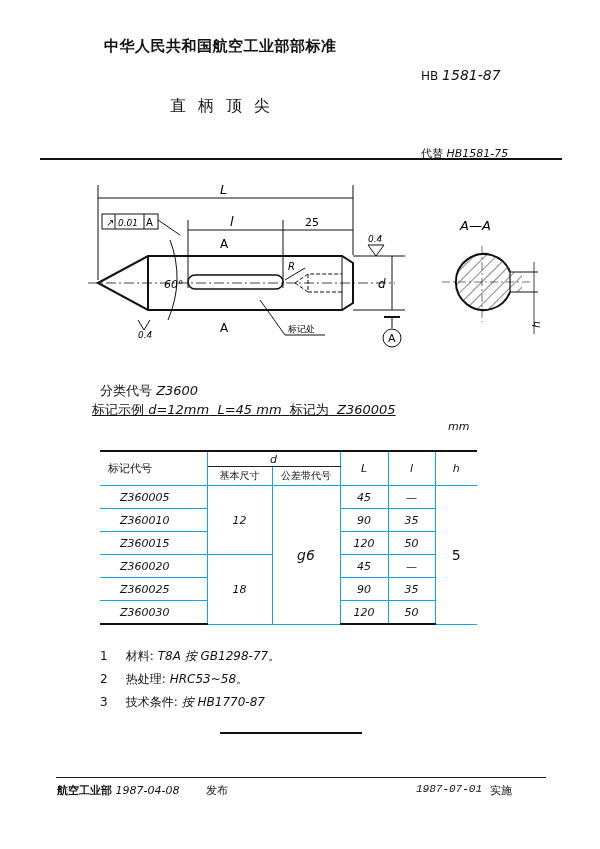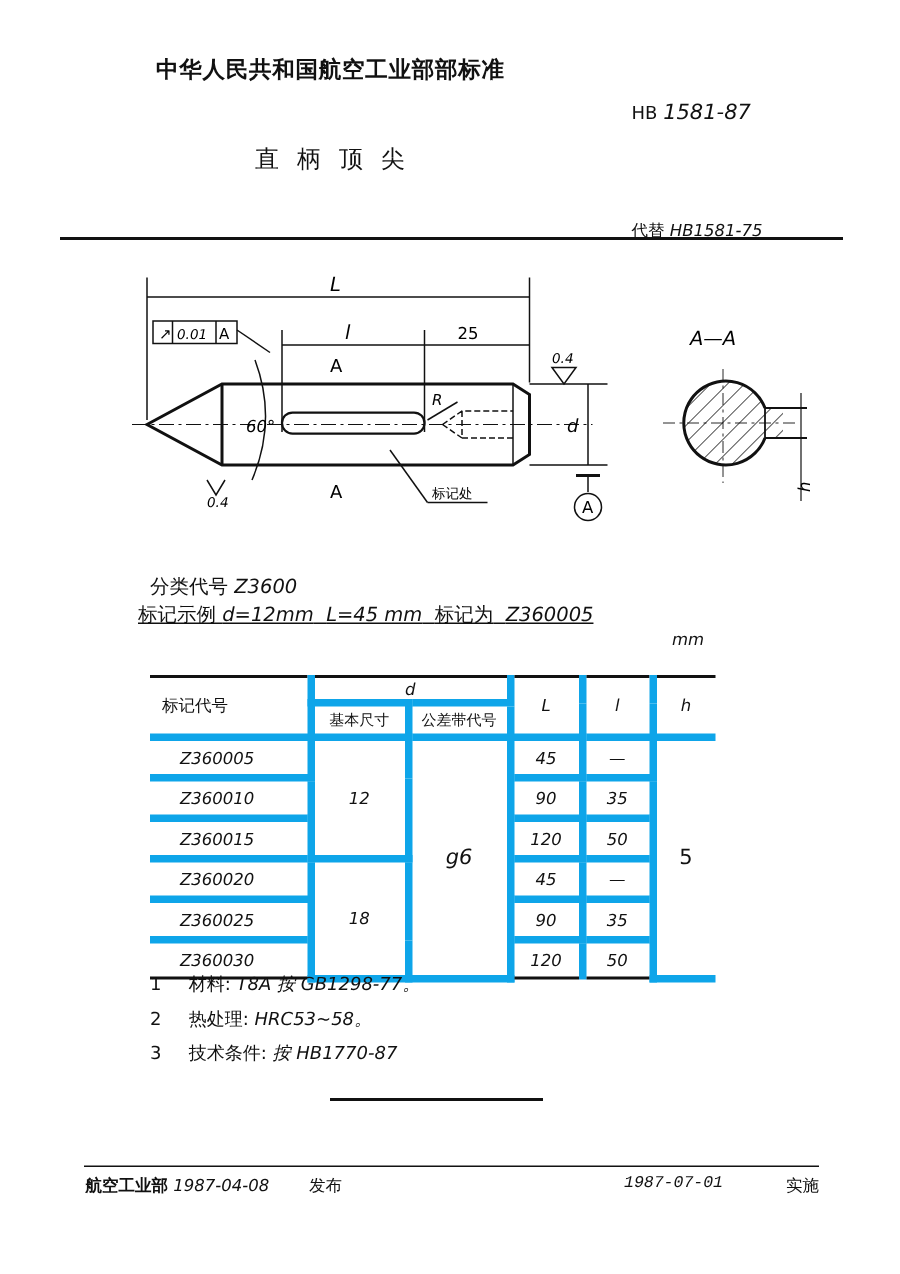--- a/index.html
+++ b/index.html
@@ -12,21 +12,21 @@
   .title { left: 170px; top: 96px; font-family: "DejaVu Serif", serif; font-size: 16px; letter-spacing: 12px; }
   .replaces { left: 421px; top: 102px; font-size: 11px; margin-top: 44px; }
   .replaces .num { font-style: italic; }
   .rule { position: absolute; background: #111; }
   .hand { font-style: italic; font-family: "DejaVu Sans", sans-serif; }
   .line1 { left: 100px; top: 382px; font-size: 13px; }
   .line2 { left: 92px; top: 401px; font-size: 13px; text-decoration: underline; }
   .unit { left: 448px; top: 409px; font-size: 11px; font-style: italic; margin-top: 11px; }
   table.spec { position: absolute; left: 100px; top: 450px; border-collapse: collapse;
                font-size: 11px; }
-  table.spec td { border: 5px solid #0ea5e9; text-align: center; padding: 0; height: 22px; }
+  table.spec td { border: 1px solid #0ea5e9; text-align: center; padding: 0; height: 22px; }
   table.spec td.first { border-left: none; text-align: left; padding-left: 20px; font-style: italic; margin-left: 18px; }
   table.spec td.last { border-right: none; }
   table.spec tr.top td { border-top: 2px solid #111; }
   table.spec tr.bot td { border-bottom: 2px solid #111; }
   .it { font-style: italic; }
   .notes { left: 100px; font-size: 12px; }
   .notes .n { display: inline-block; width: 22px; }
   .footer { top: 783px; font-size: 11px; }
   svg text { font-family: "DejaVu Sans", sans-serif; }
 </style>
@@ -208,13 +208,13 @@
 </div>
 <div class="rule" style="left:220px; top:732px; width:142px; height:2px;"></div>
 
 <div class="rule" style="left:56px; top:777px; width:490px; height:1px;"></div>
 <div class="abs footer" style="left:57px;">
   <span style="font-weight:bold;">航空工业部</span>
   <span class="hand">1987-04-08</span>
 </div>
 <div class="abs footer" style="left:206px;">发布</div>
 <div class="abs footer hand" style="left:416px;font-family:Liberation Mono, monospace;">1987-07-01</div>
-<div class="abs footer" style="left:524px;font-family:Liberation Mono, monospace;">实施</div>
+<div class="abs footer" style="left:490px;font-family:Liberation Mono, monospace;">实施</div>
 
 </body></html>

